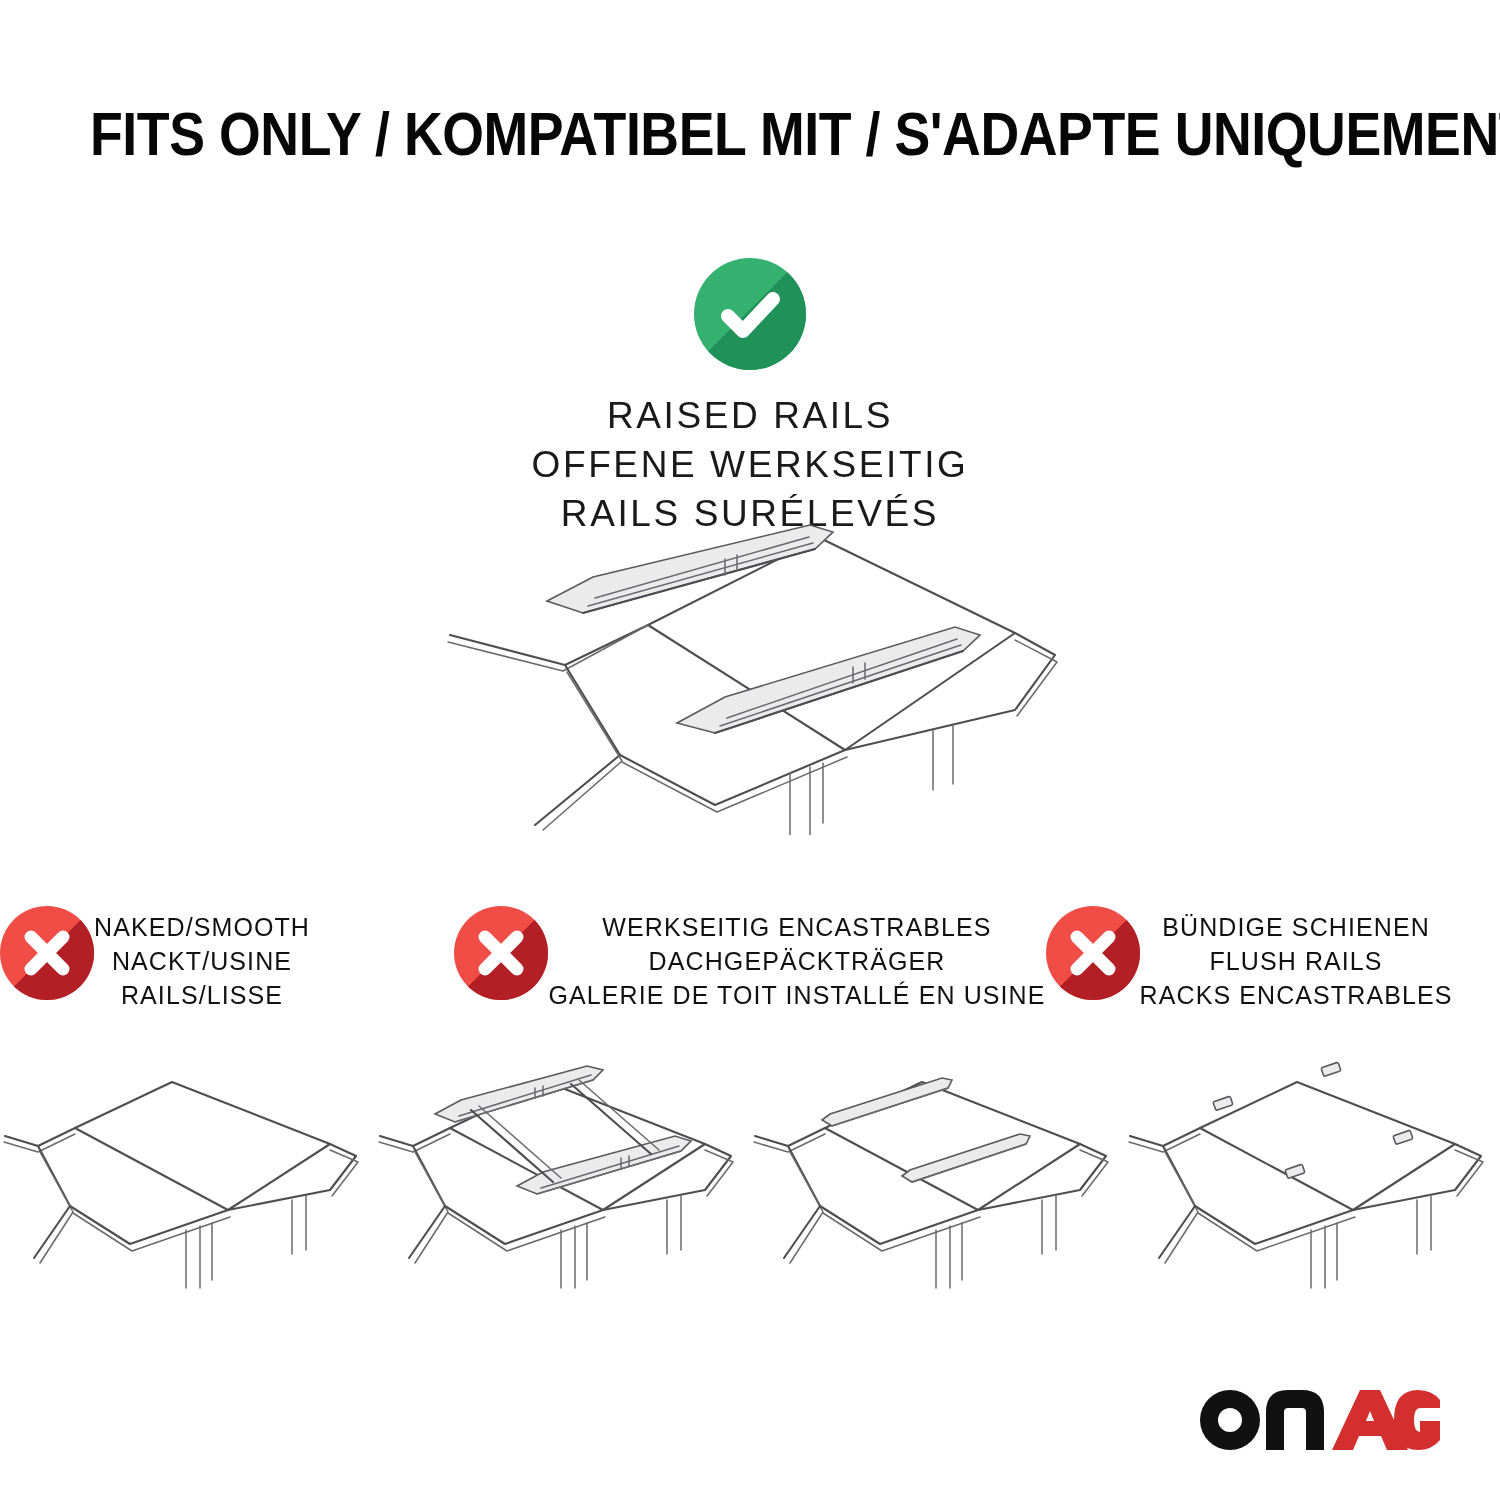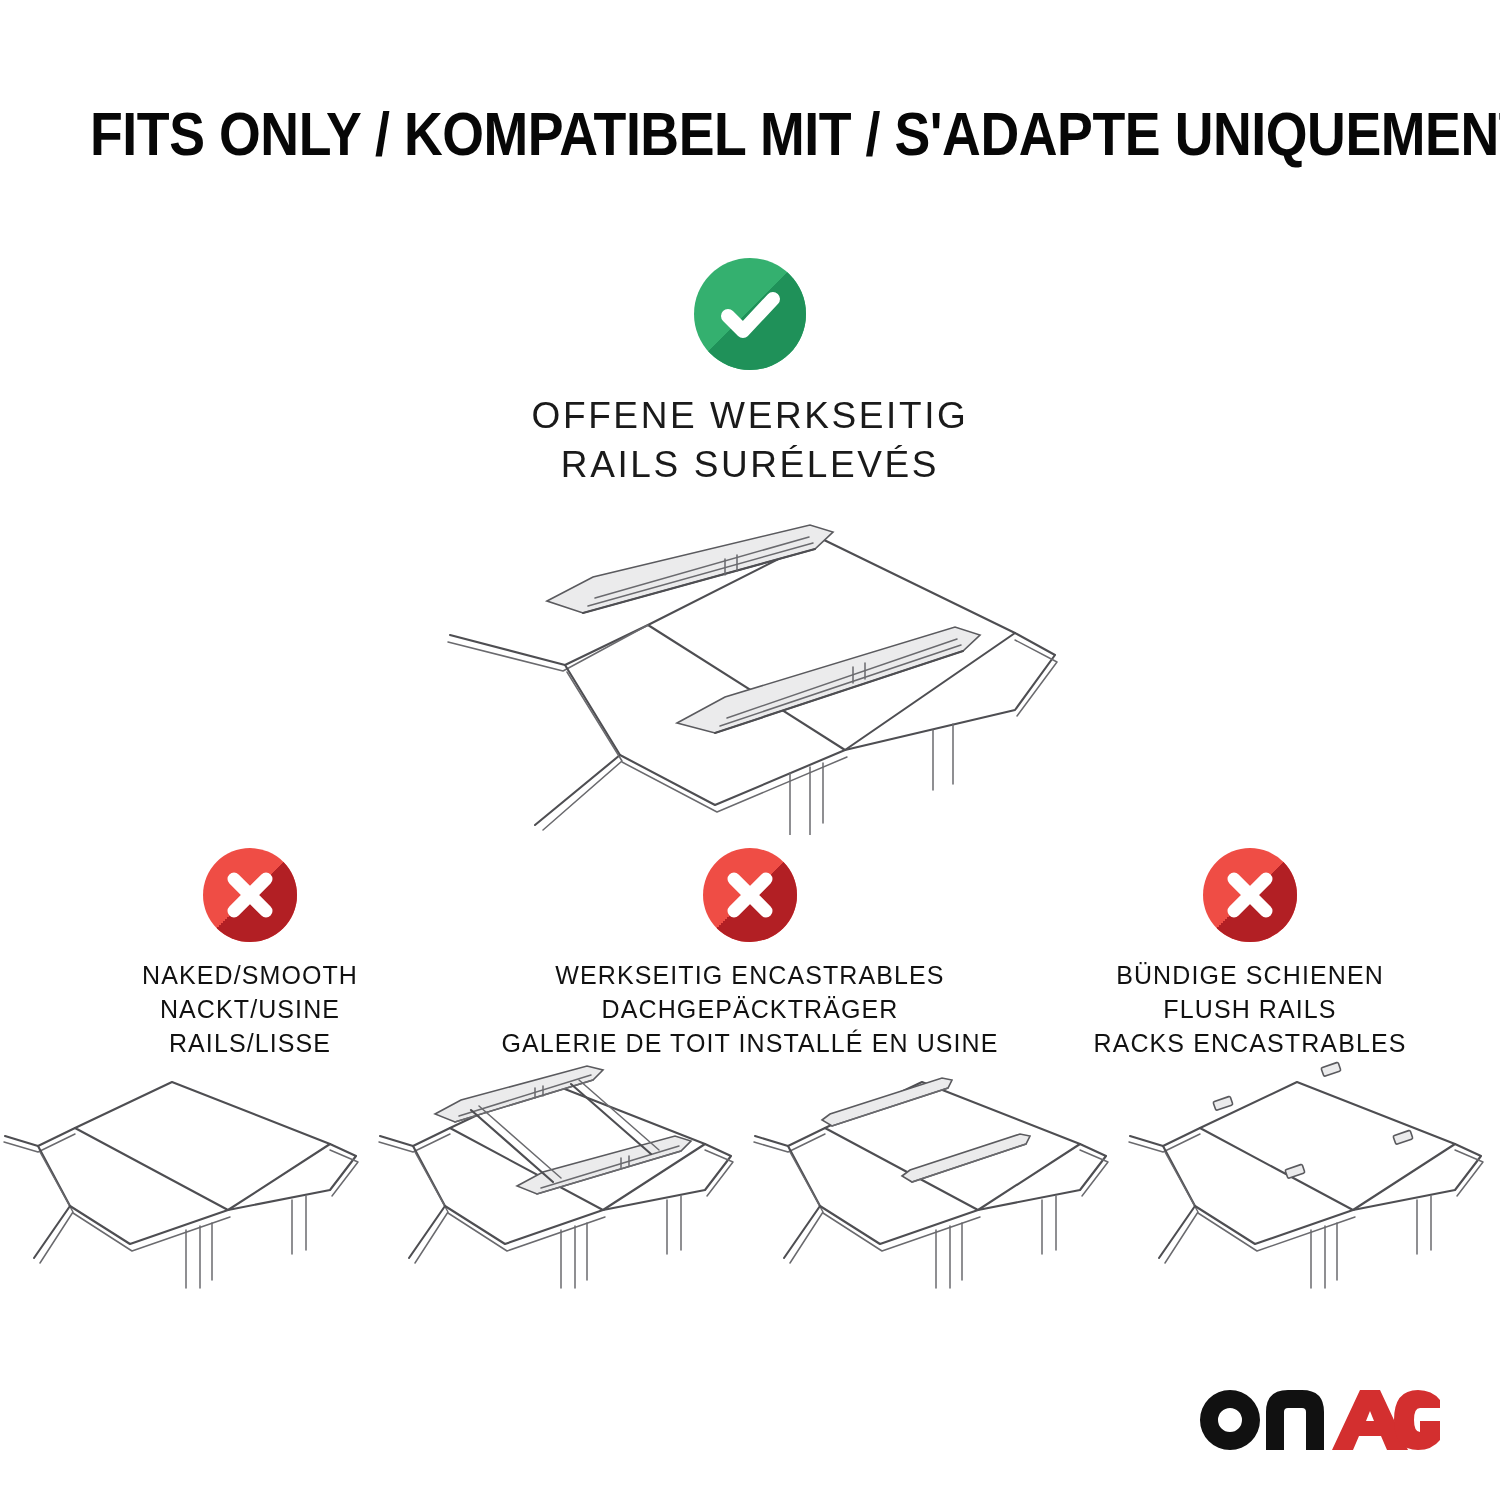--- a/index.html
+++ b/index.html
@@ -95,21 +95,20 @@
     top: 848px;
     left: 0;
     width: 1500px;
     height: 210px;
     display: flex;
   }
   .bad-col {
     position: relative;
     flex: 1 1 0;
     display: flex;
-    flex-direction: column;
     align-items: center;
   }
   .bad-col .badge { width: 94px; height: 94px; }
 
   .bad-caption {
     margin-top: 16px;
     text-align: center;
     font-size: 25px;
     font-weight: 300;
     letter-spacing: 1.1px;
@@ -162,20 +161,21 @@
 <div id="hero-block">
 
   <div class="badge ok">
     <div class="shadow"></div>
     <svg viewBox="0 0 112 112">
       <path d="M34 58 L49 73 L79 41" fill="none" stroke="#ffffff" stroke-width="14" stroke-linecap="round" stroke-linejoin="round"></path>
     </svg>
   </div>
 
   <div class="hero-caption">
+    <div>RAISED RAILS</div>
     <div>OFFENE WERKSEITIG</div>
     <div>RAILS SURÉLEVÉS</div>
   </div>
 
 </div>
 
 <div id="hero-drawing">
   <svg viewBox="0 0 670 330">
     <g>
 

